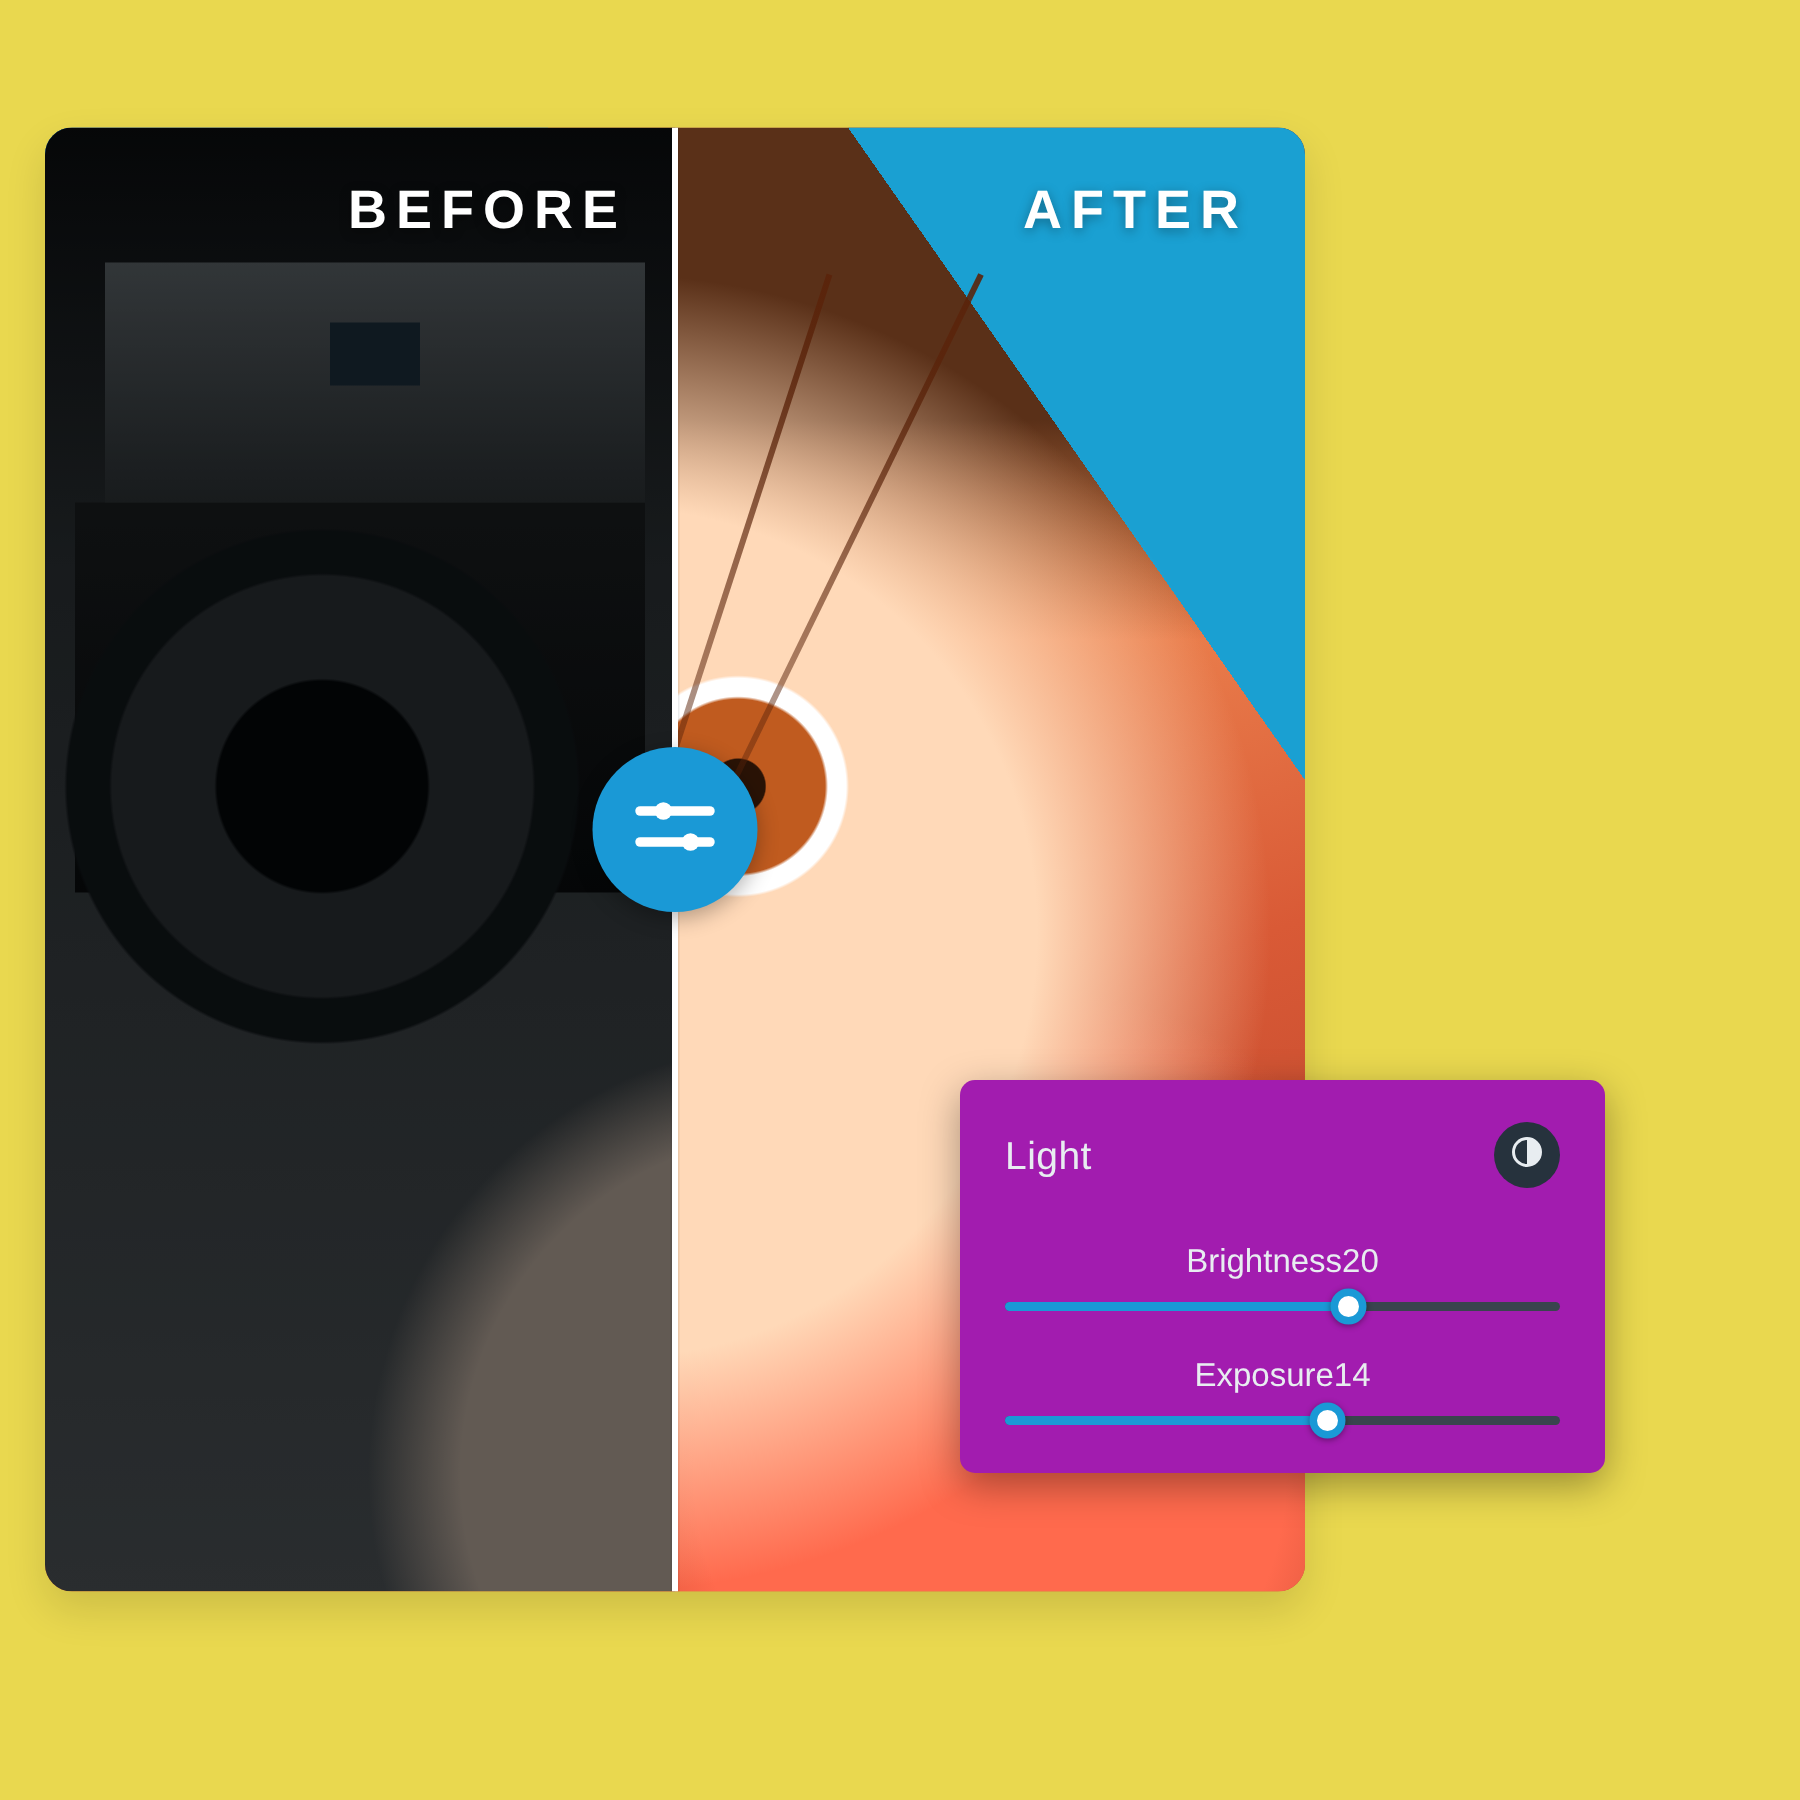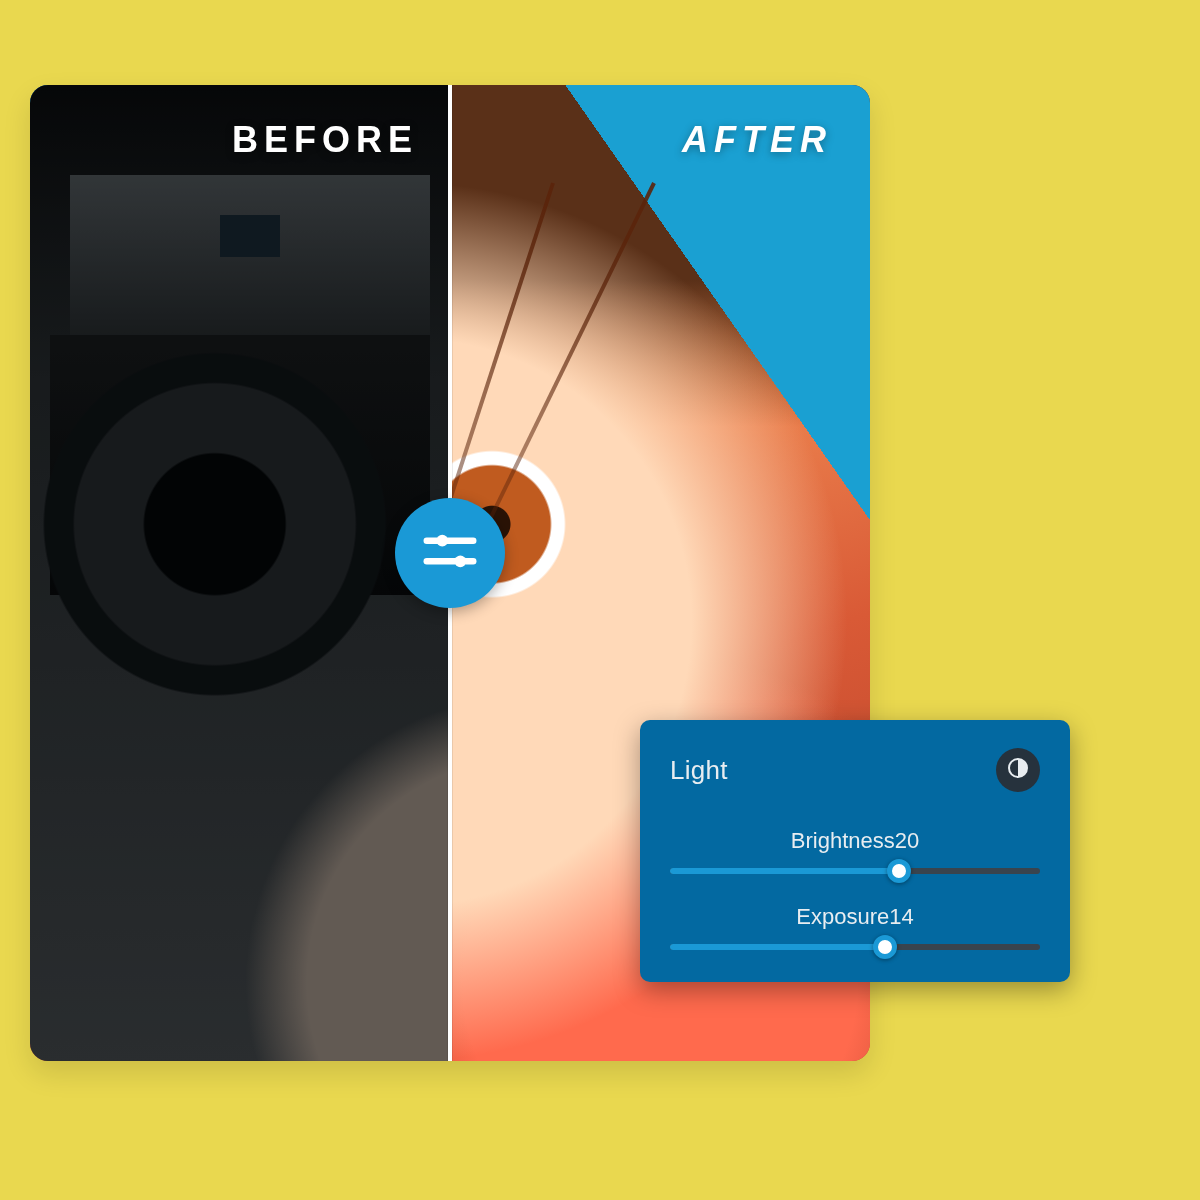--- a/index.html
+++ b/index.html
@@ -88,28 +88,28 @@
   .ba-label {
     position: absolute; top: 34px;
     color: #fff;
     font-size: 36px;
     font-weight: 600;
     letter-spacing: 6px;
     text-shadow: 0 2px 8px rgba(0,0,0,.35);
     font-family: "Segoe UI", Helvetica, Arial, sans-serif;
   }
   .ba-before { left: 0; width: 50%; text-align: right; padding-right: 32px; }
-  .ba-after  { right: 0; width: 50%; text-align: right; padding-right: 38px; font-style: italic; }
+  .ba-after  { right: 0; width: 50%; text-align: right; padding-right: 38px; }
 
   
   .panel {
     position: absolute;
     left: 640px; top: 720px;
     width: 430px;
-    background: #0369a1;
+    background: #a21caf;
     border-radius: 10px;
     padding: 28px 30px 30px;
     color: #e8edf1;
     box-shadow: 0 8px 26px rgba(0,0,0,.35);
   }
   .panel-head {
     display: flex; align-items: center; justify-content: space-between;
     margin-bottom: 36px;
   }
   .panel-title { font-size: 26px; font-weight: 400; letter-spacing: .3px; }

